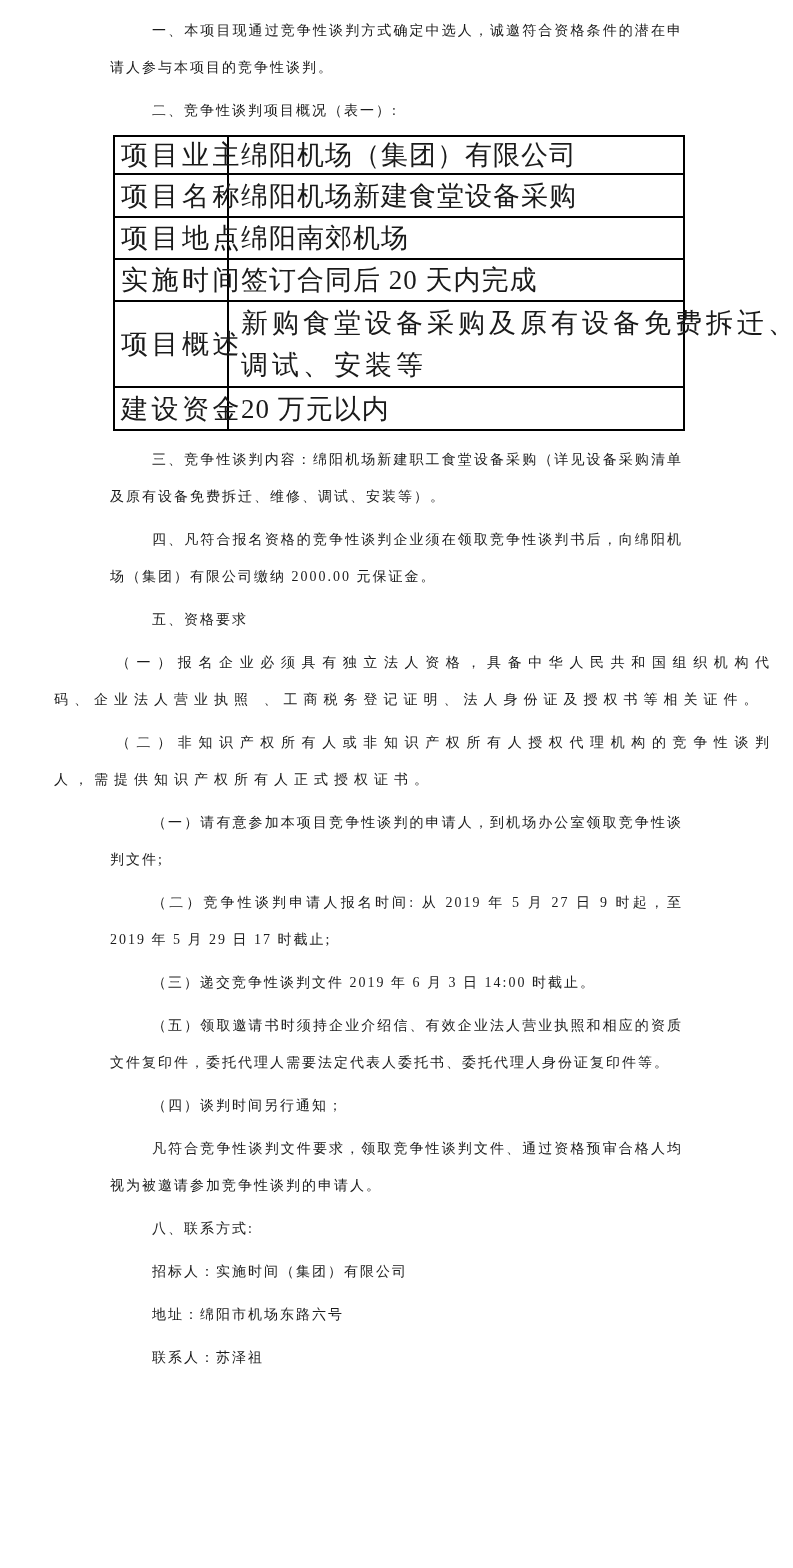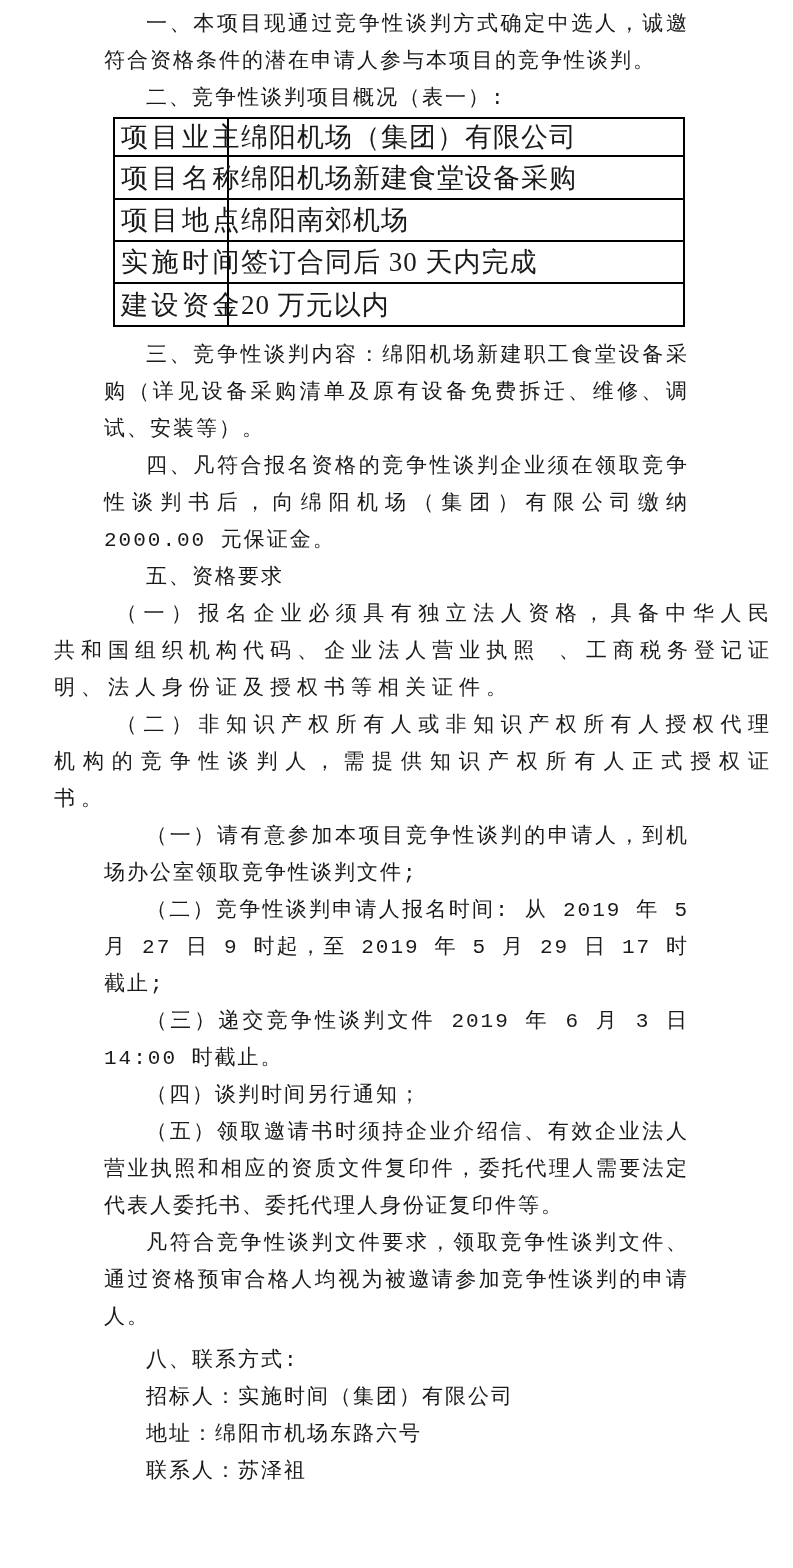--- a/index.html
+++ b/index.html
@@ -15,27 +15,26 @@
     color: #1a1a1a;
   }
   .page {
     box-sizing: border-box;
     width: 793px;
     height: 1568px;
     padding: 6px 104px 0 104px;
     background: #ffffff;
   }
   .para {
-    margin: 0;
-    font-size: 21px;
+    margin: 6px;
+    font-size: 14px;
     line-height: 37px;
     letter-spacing: 2px;
     text-align: justify;
     color: #1a1a1a;
-    font-family: Liberation Mono, monospace;
   }
   .indent { text-indent: 42px; }
   
   .wide {
     margin-left: -50px;
     margin-right: -86px;
     letter-spacing: 6px;
     text-indent: 62px;
   }
   
@@ -101,38 +100,43 @@
       <tr class="r2">
         <td class="lbl">项目名称</td>
         <td class="val">绵阳机场新建食堂设备采购</td>
       </tr>
       <tr class="r3">
         <td class="lbl">项目地点</td>
         <td class="val">绵阳南郊机场</td>
       </tr>
       <tr class="r4">
         <td class="lbl">实施时间</td>
-        <td class="val">签订合同后 30 天内完成</td>
+        <td class="val">签订合同后 20 天内完成</td>
+      </tr>
+      <tr class="r5">
+        <td class="lbl">项目概述</td>
+        <td class="val">新购食堂设备采购及原有设备免费拆迁、维修、
+调试、安装等</td>
       </tr>
       <tr class="r6">
         <td class="lbl">建设资金</td>
         <td class="val">20 万元以内</td>
       </tr>
     </tbody>
   </table>
 
   <p class="para indent after-table">三、竞争性谈判内容：绵阳机场新建职工食堂设备采购（详见设备采购清单及原有设备免费拆迁、维修、调试、安装等）。</p>
   <p class="para indent">四、凡符合报名资格的竞争性谈判企业须在领取竞争性谈判书后，向绵阳机场（集团）有限公司缴纳 2000.00 元保证金。</p>
   <p class="para indent">五、资格要求</p>
   <p class="para indent wide">（一）报名企业必须具有独立法人资格，具备中华人民共和国组织机构代码、企业法人营业执照 、工商税务登记证明、法人身份证及授权书等相关证件。</p>
   <p class="para indent wide">（二）非知识产权所有人或非知识产权所有人授权代理机构的竞争性谈判人，需提供知识产权所有人正式授权证书。</p>
   <p class="para indent">（一）请有意参加本项目竞争性谈判的申请人，到机场办公室领取竞争性谈判文件;</p>
   <p class="para indent">（二）竞争性谈判申请人报名时间: 从 2019 年 5 月 27 日 9 时起，至 2019 年 5 月 29 日 17 时截止;</p>
   <p class="para indent">（三）递交竞争性谈判文件 2019 年 6 月 3 日 14:00 时截止。</p>
+  <p class="para indent">（五）领取邀请书时须持企业介绍信、有效企业法人营业执照和相应的资质文件复印件，委托代理人需要法定代表人委托书、委托代理人身份证复印件等。</p>
   <p class="para indent">（四）谈判时间另行通知；</p>
-  <p class="para indent">（五）领取邀请书时须持企业介绍信、有效企业法人营业执照和相应的资质文件复印件，委托代理人需要法定代表人委托书、委托代理人身份证复印件等。</p>
   <p class="para indent">凡符合竞争性谈判文件要求，领取竞争性谈判文件、通过资格预审合格人均视为被邀请参加竞争性谈判的申请人。</p>
   <p class="para indent gap-top">八、联系方式:</p>
   <p class="para indent">招标人：实施时间（集团）有限公司</p>
   <p class="para indent">地址：绵阳市机场东路六号</p>
   <p class="para indent">联系人：苏泽祖</p>
 
 </div>
 
 </body></html>

